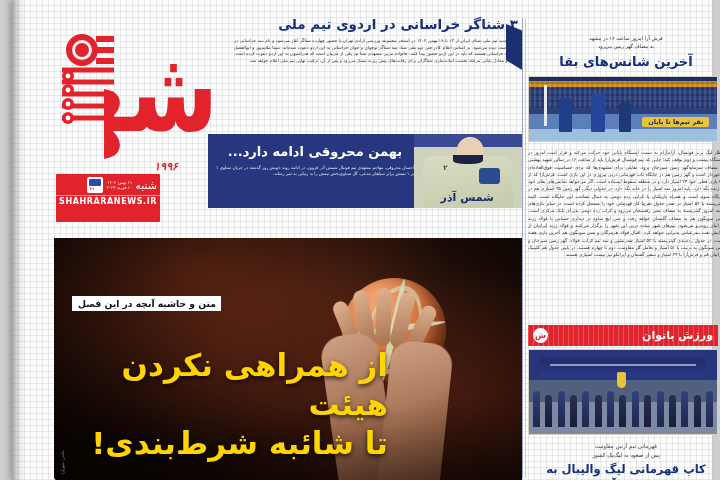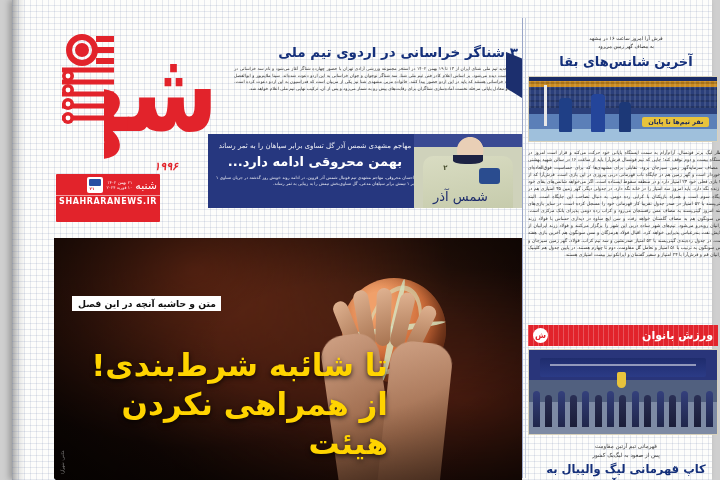--- a/index.html
+++ b/index.html
@@ -104,21 +104,21 @@
   .datebox .site {
     margin-top: 2px;
     background: #e2232b; color: #fff;
     font-size: 8px; font-weight: bold; letter-spacing: .6px;
     text-align: center; padding: 1px 0 2px 0;
     border-top: 1px solid rgba(255,255,255,.55);
   }
 
   
   .top-story {
-    position: absolute; left: 222px; top: 44px;
+    position: absolute; left: 222px; top: 16px;
     width: 286px; height: 98px;
   }
   .ts-head {
     direction: rtl; text-align: right;
     color: #15307a; font-weight: bold;
     font-size: 13.5px; line-height: 17px;
     padding-right: 2px;
   }
   .ts-body {
     direction: rtl; text-align: justify;
@@ -164,22 +164,22 @@
   }
   .bb-photo .crest {
     position:absolute; left:60%; top:46%; width:20%; height:22%;
     background:#2a4c8f; border-radius:3px;
   }
   .bb-photo .num {
     position:absolute; left:27%; top:40%; color:#4a5030; font-size:7px; font-weight:bold;
   }
   .bb-photo .sponsor {
     position:absolute; left:12%; bottom:5%; width:62%;
-    text-align:center; direction:rtl;
-    color:#1b2a6b; font-size:13px; font-weight:normal;
+    direction:rtl;
+    color:#1b2a6b; font-size:11px; font-weight:bold;
   }
 
   
   .lead {
     position: absolute; left: 42px; top: 216px;
     width: 468px; height: 262px;
     background:
       radial-gradient(ellipse at 70% 28%, #7c3c22 0%, #4a1f12 38%, #2b120b 66%, #140805 100%);
     overflow: hidden;
     clip-path: polygon(0 0, 100% 0, 100% 100%, 22px 100%, 0 calc(100% - 22px));
@@ -448,21 +448,20 @@
 
     <div class="blue-banner">
       <div class="bb-photo">
         <div class="jersey"></div>
         <div class="collar"></div>
         <div class="crest"></div>
         <div class="num">۲</div>
         <div class="sponsor">شمس آذر</div>
       </div>
       <div class="bb-text">
-        <div class="bb-kicker">مهاجم مشهدی شمس آذر گل تساوی برابر سپاهان را به ثمر رساند</div>
         <div class="bb-head">بهمن محروقی ادامه دارد...</div>
         <div class="bb-body">احسان محروقی، مهاجم مشهدی تیم فوتبال شمس آذر قزوین، در ادامه روند خوبش روز گذشته در جریان تساوی ۱ بر ۱ تیمش برابر سپاهان مدعی، گل تساوی‌بخش تیمش را به زیبایی به ثمر رساند.</div>
       </div>
     </div>
 
     <div class="lead">
       <div class="blur-bg"></div>
 
       <div class="ball">
         <div class="seam s1"></div>
@@ -476,22 +475,22 @@
       <div class="finger f5"></div>
       <div class="hand h1"></div>
       <div class="hand h2"></div>
       <div class="lead-vignette"></div>
 
       <div class="kicker-box">
         <div class="kicker-line">متن و حاشیه آنچه در این فصل</div><br>
       </div>
 
       <div class="lead-head">
+        <div>از همراهی نکردن هیئت</div>
         <div>تا شائبه شرط‌بندی!</div>
-        <div>از همراهی نکردن هیئت</div>
       </div>
 
       <div class="photo-credit">عکس: شهرآرا</div>
     </div>
 
     <div class="rail">
       <div class="rail-rule"></div>
       <div class="rail-rule inner"></div>
 
       <div class="r-kicker">

